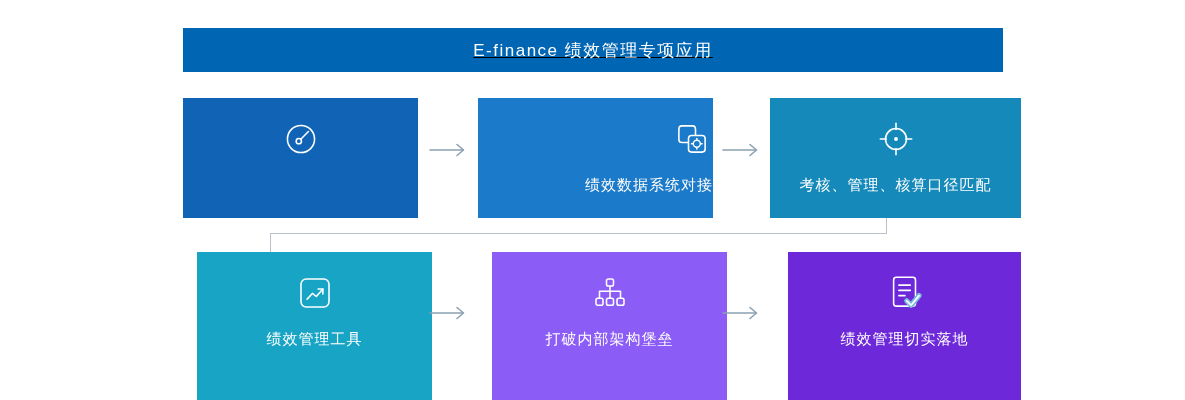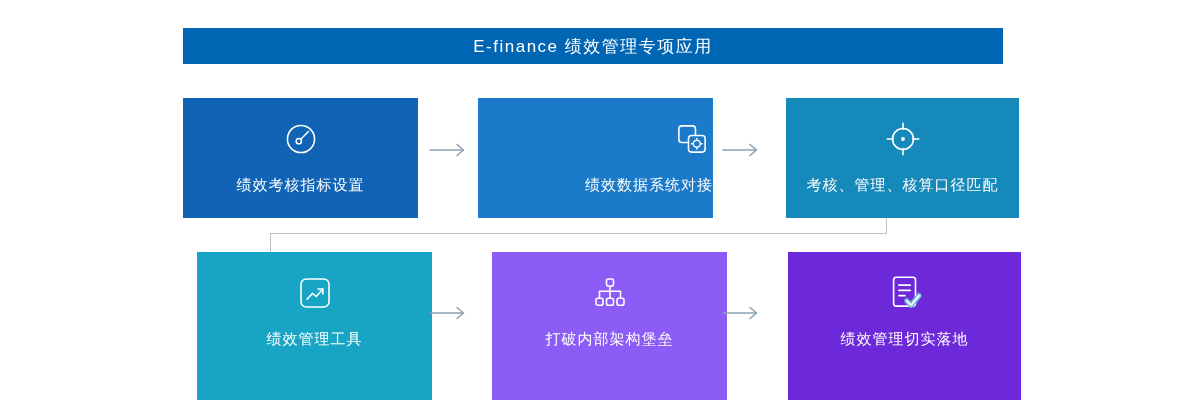--- a/index.html
+++ b/index.html
@@ -6,22 +6,22 @@
   html, body { background: #ffffff; }
   body {
     width: 1185px; height: 400px;
     font-family: "Liberation Sans", "DejaVu Sans", sans-serif;
   }
   .canvas {
     position: relative; width: 1185px; height: 400px;
     background: #ffffff; overflow: hidden;
   }
   .banner {
-    position: absolute; left: 183px; top: 28px; width: 820px; height: 36px;
-    display: flex; align-items: center; justify-content: center;
+    position: absolute; left: 183px; top: 28px; width: 820px; height: 44px;
+    display: flex; align-items: center; justify-content: center; text-decoration: underline;
   }
   .banner .title {
     color: #ffffff; font-size: 17px; letter-spacing: 1.5px;
   }
   .box {
     position: absolute; width: 235px; height: 120px;
     display: flex; flex-direction: column; align-items: center;
   }
   .box.r2 { height: 150px; margin-left: 14px; }
   .box .icon {
@@ -48,21 +48,20 @@
   </div>
 
   <div class="box" style="left: 183px; top: 98px; background: rgb(17, 100, 181); color: rgb(17, 100, 181);">
     <span class="icon">
       <svg width="42" height="42" viewBox="0 0 48 48" fill="none">
         <circle cx="24" cy="24" r="15.5" stroke="#fff" stroke-width="1.8"></circle>
         <circle cx="21.5" cy="26.5" r="3" stroke="#fff" stroke-width="1.8"></circle>
         <line x1="24" y1="24" x2="32.5" y2="15.5" stroke="#fff" stroke-width="1.8" stroke-linecap="round"></line>
       </svg>
     </span>
-    <span class="label">绩效考核指标设置</span>
   </div>
 
   <div class="arrow" style="left: 427px; top: 142px; color: rgb(139, 161, 179);">
     <svg width="38" height="14" viewBox="0 0 38 14" fill="none" stroke="currentColor" stroke-width="1.6" stroke-linecap="round" stroke-linejoin="round">
       <line x1="1" y1="7" x2="34" y2="7"></line>
       <polyline points="28,1.5 34.5,7 28,12.5"></polyline>
     </svg>
   </div>
 
   <div class="box" style="left: 478px; top: 98px; background: rgb(27, 122, 201); color: rgb(27, 122, 201); align-items: flex-end;">
@@ -82,21 +81,21 @@
     <span class="label">绩效数据系统对接</span>
   </div>
 
   <div class="arrow" style="left: 720px; top: 142px; color: rgb(139, 161, 179);">
     <svg width="38" height="14" viewBox="0 0 38 14" fill="none" stroke="currentColor" stroke-width="1.6" stroke-linecap="round" stroke-linejoin="round">
       <line x1="1" y1="7" x2="34" y2="7"></line>
       <polyline points="28,1.5 34.5,7 28,12.5"></polyline>
     </svg>
   </div>
 
-  <div class="box" style="left: 770px; top: 98px; width: 233px; background: rgb(22, 137, 187); color: rgb(22, 137, 187); margin-left: 16px;">
+  <div class="box" style="left: 770px; top: 98px; width: 251px; background: rgb(22, 137, 187); color: rgb(22, 137, 187);">
     <span class="icon">
       <svg width="42" height="42" viewBox="0 0 48 48" fill="none" stroke="#fff" stroke-width="1.8" stroke-linecap="round">
         <circle cx="24" cy="24" r="12"></circle>
         <line x1="24" y1="6" x2="24" y2="13"></line>
         <line x1="24" y1="35" x2="24" y2="42"></line>
         <line x1="6" y1="24" x2="13" y2="24"></line>
         <line x1="35" y1="24" x2="42" y2="24"></line>
         <circle cx="24" cy="24" r="2.2" fill="#fff" stroke="none"></circle>
       </svg>
     </span>

